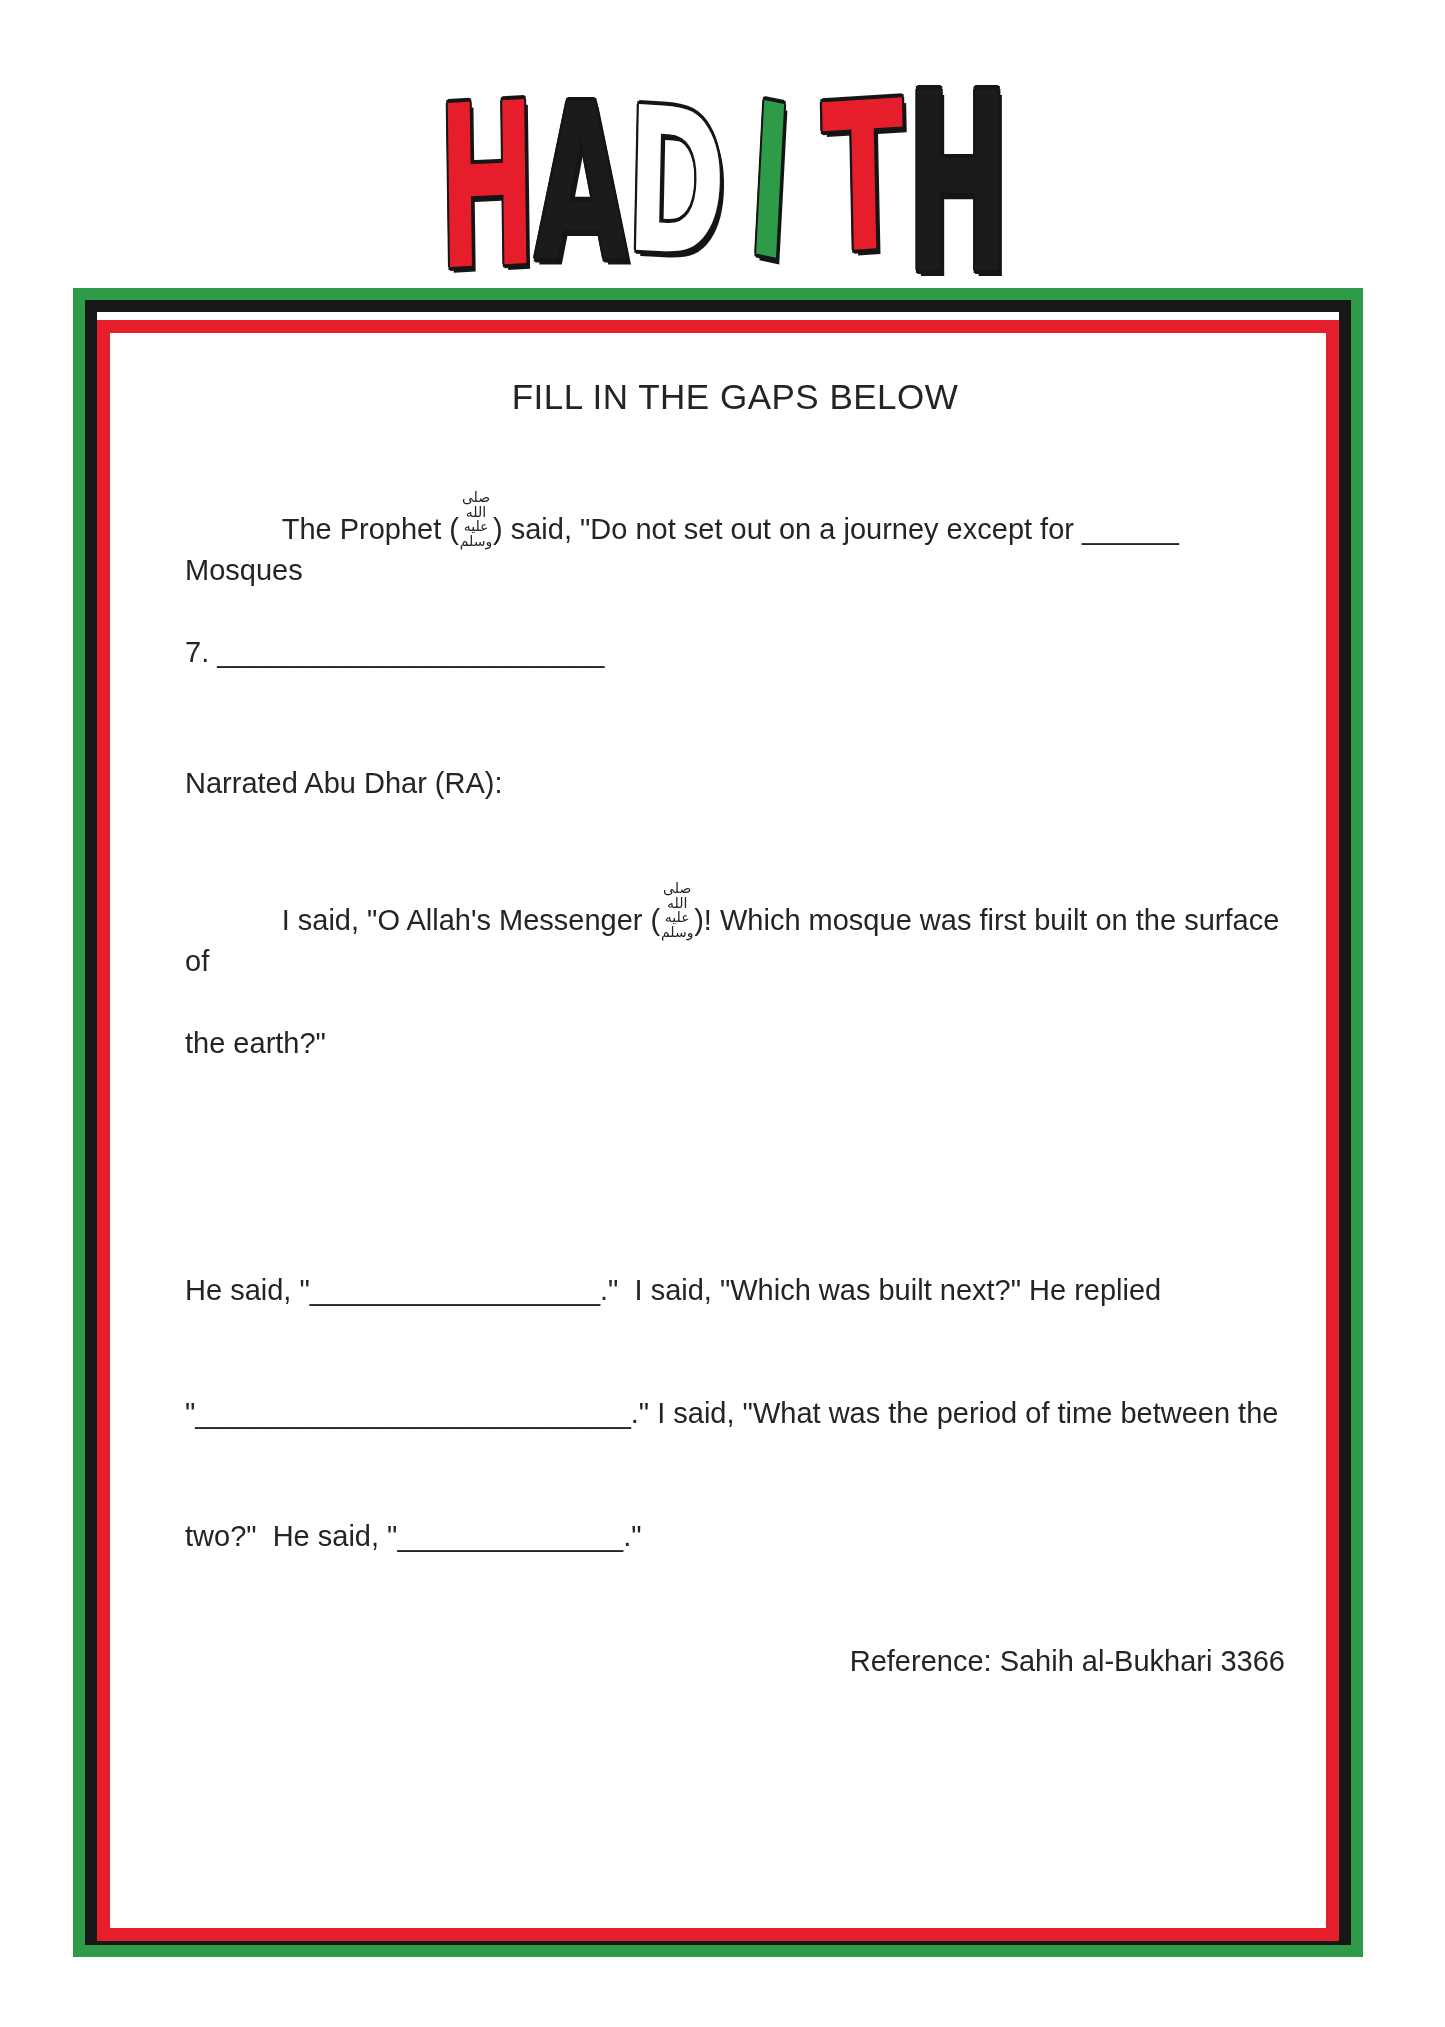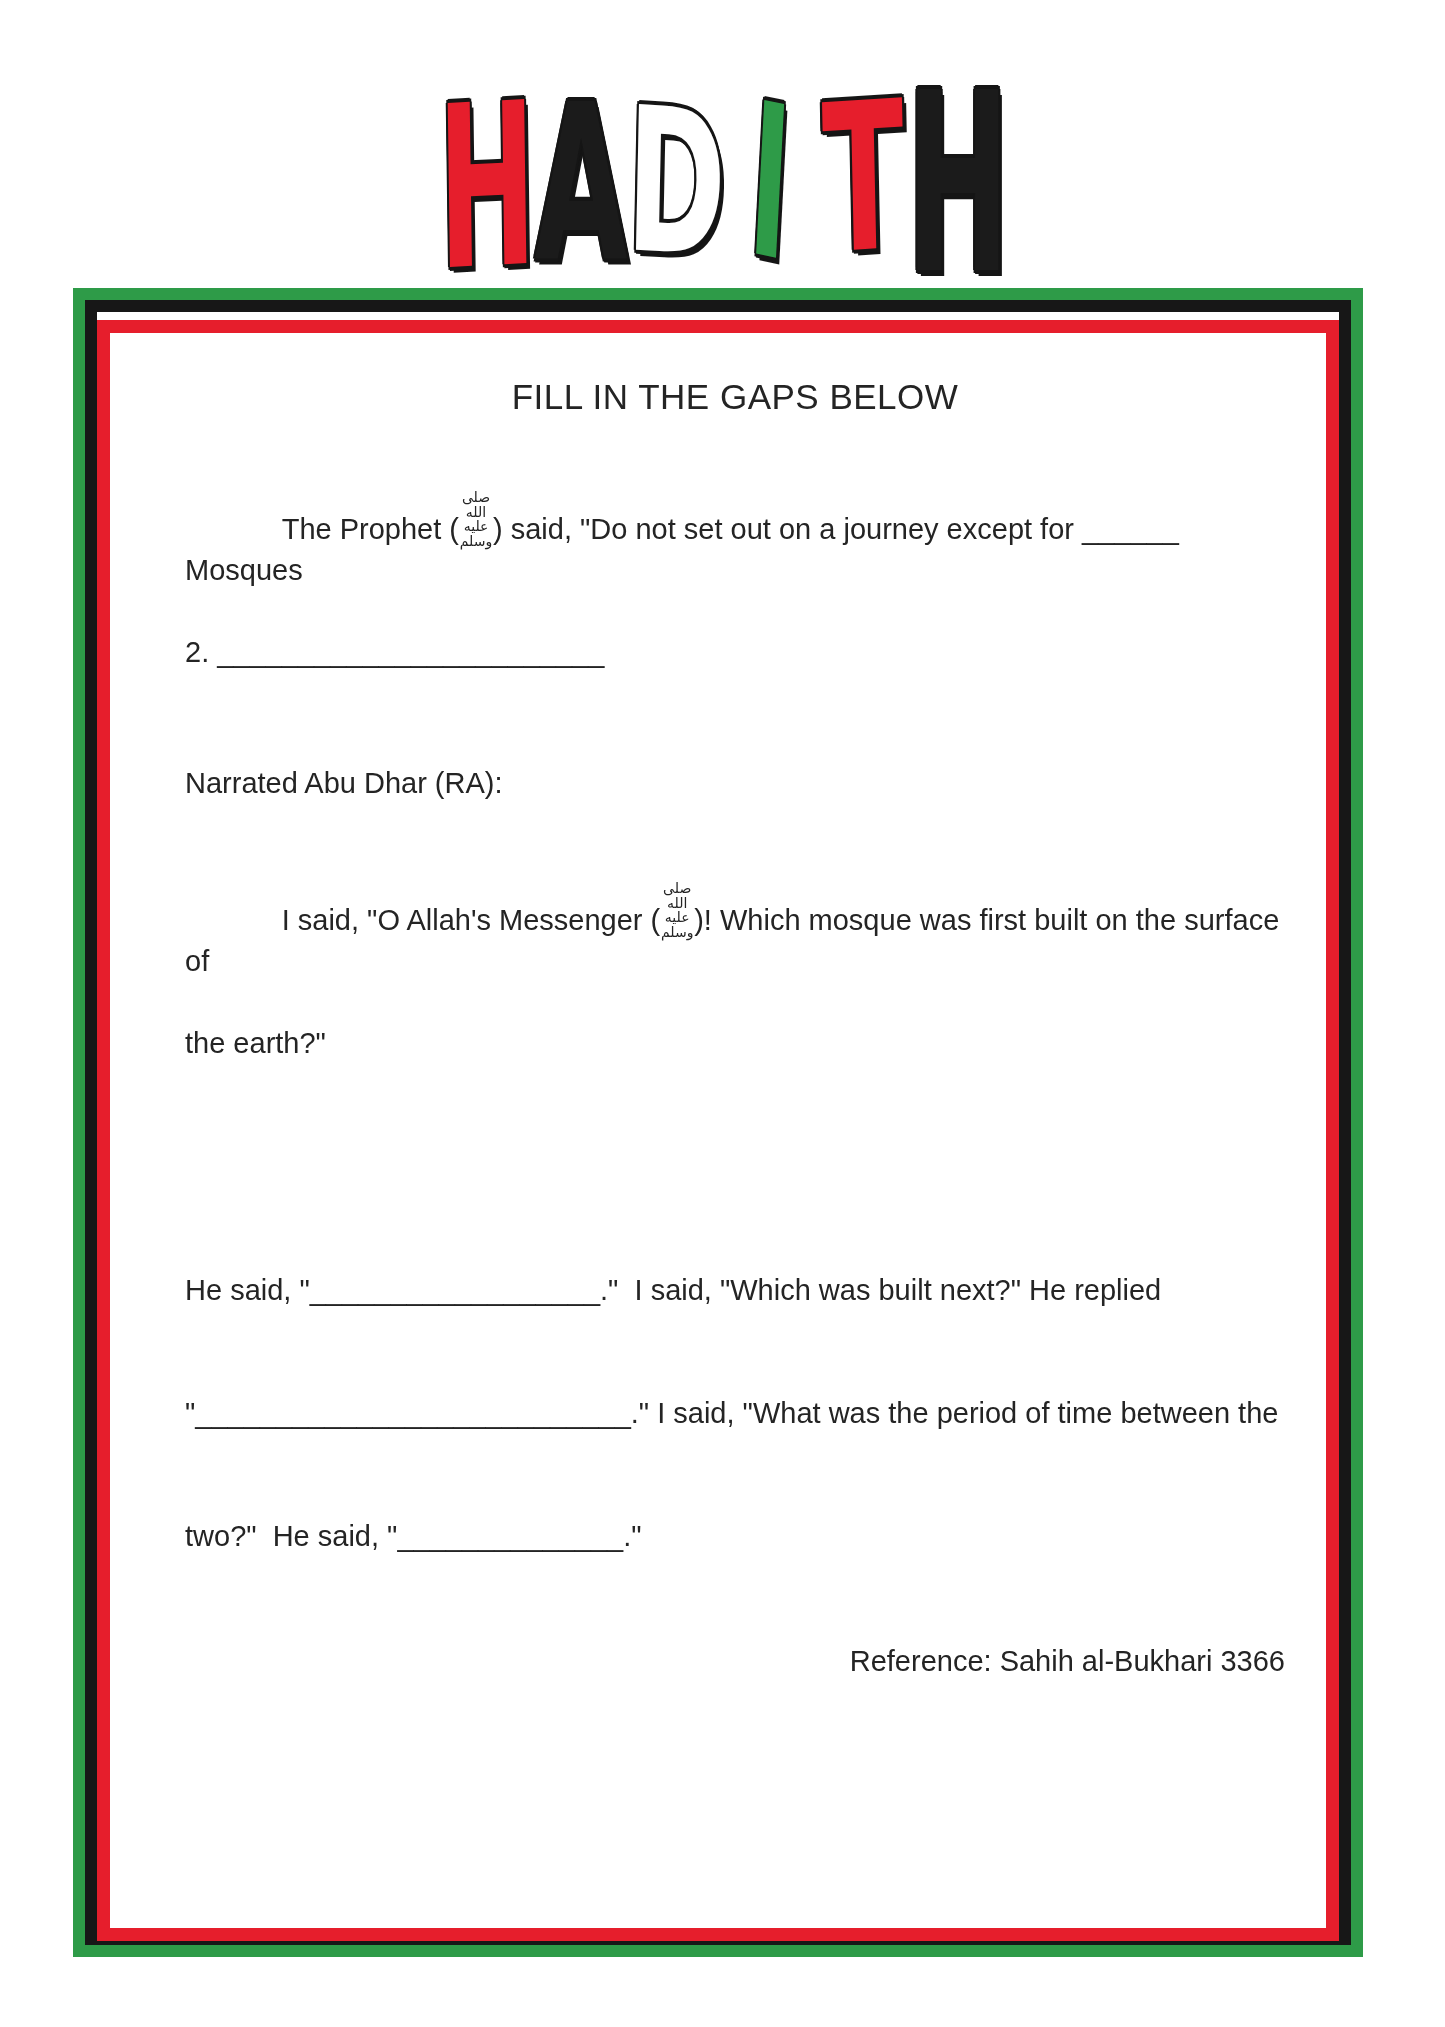--- a/index.html
+++ b/index.html
@@ -78,21 +78,21 @@
   <div class="flag-box">
     <div class="flag-black">
       <div class="flag-red">
         <div class="content">
 
           <div class="gaps-heading">FILL IN THE GAPS BELOW</div>
 
 
           <div class="para1 ws-text">
             <span>The Prophet (</span><span class="pbuh">صلى الله عليه وسلم</span><span>) said, "Do not set out on a journey except for ______ Mosques</span>
-            <div class="ws-text">2. ________________________</div>
+            <div class="ws-text">7. ________________________</div>
           </div>
 
 
           <div class="narrator2 ws-text">Narrated Abu Dhar (RA):</div>
 
           <div class="para2 ws-text">
             <span>I said, "O Allah's Messenger (</span><span class="pbuh">صلى الله عليه وسلم</span><span>)! Which mosque was first built on the surface of</span>
             <div class="ws-text">the earth?"</div>
           </div>
 

